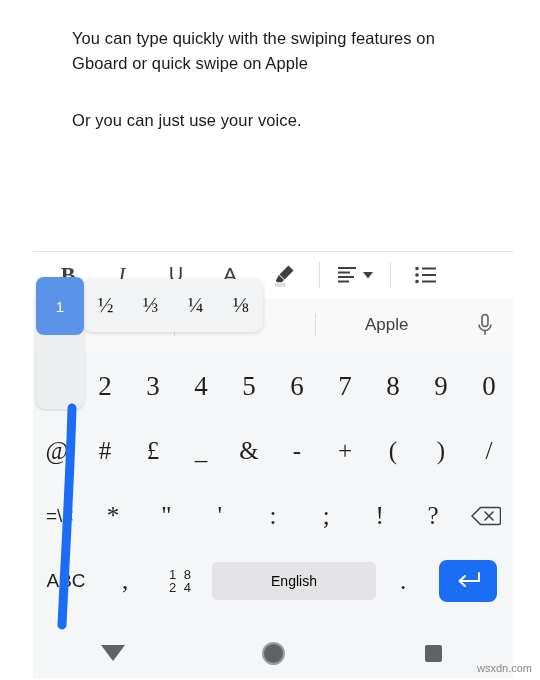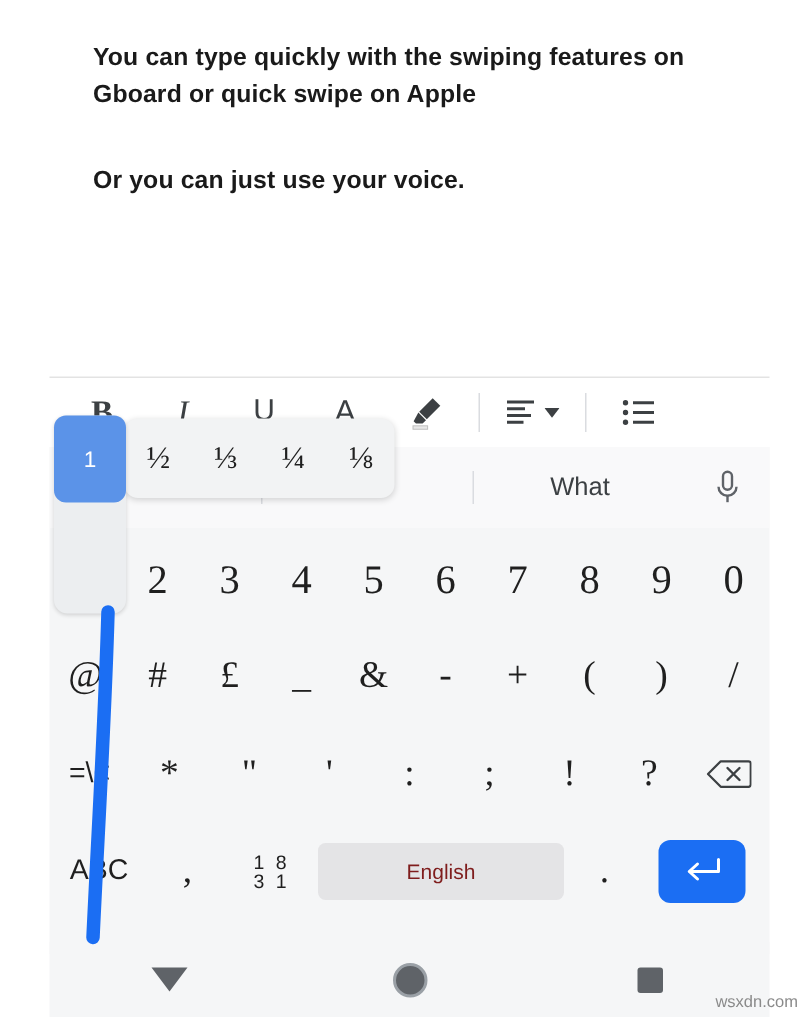--- a/index.html
+++ b/index.html
@@ -12,24 +12,23 @@
     height: 680px;
     position: relative;
     overflow: hidden;
     font-family: "Liberation Sans", sans-serif;
     -webkit-font-smoothing: antialiased;
   }
 
   
   #doc-text {
     position: absolute;
-    left: 62px;
+    left: 72px;
     top: 26px;
     width: 420px;
-    font-weight: bold;
   }
   .doc-para {
     font-size: 16.5px;
     line-height: 25px;
     color: #1a1a1a;
     margin: 0 0 20px 0;
     letter-spacing: 0.1px;
   }
   .doc-para.last { margin-bottom: 0; margin-top: 32px; }
 
@@ -151,21 +150,21 @@
 
   .spacebar {
     width: 164px;
     height: 38px;
     background: #e4e4e6;
     border-radius: 5px;
     display: flex;
     align-items: center;
     justify-content: center;
     font-size: 14px;
-    color: #7f1d1d;
+    color: #000000;
     font-family: "Liberation Sans", sans-serif;
   }
   .enterkey {
     width: 58px;
     height: 42px;
     background: #1b6ef3;
     border-radius: 8px;
     display: flex;
     align-items: center;
     justify-content: center;
@@ -359,21 +358,21 @@
   </div>
 </div>
 
 <div id="keyboard">
 
   <div id="suggestion-bar">
     <div class="sugg-cell"></div>
     <div class="sugg-div"></div>
     <div class="sugg-cell"></div>
     <div class="sugg-div"></div>
-    <div class="sugg-cell">What</div>
+    <div class="sugg-cell">Apple</div>
     <div id="mic-key">
       <span>
         <svg width="18" height="24" viewBox="0 0 18 24">
           <rect x="6" y="1.5" width="6" height="12" rx="3" fill="none" stroke="#5f6368" stroke-width="1.6"></rect>
           <path d="M3 11.5a6 6 0 0 0 12 0" fill="none" stroke="#5f6368" stroke-width="1.6"></path>
           <rect x="8.2" y="17.3" width="1.6" height="4.5" fill="#5f6368"></rect>
         </svg>
       </span>
     </div>
   </div>
@@ -422,21 +421,21 @@
       </span>
     </div>
   </div>
 
   <div class="krow" id="row-bottom">
     <div class="key" id="k-abc">ABC</div>
     <div class="key sym" id="k-comma">,</div>
     <div class="key" id="k-1234">
       <span class="grid1234">
         <span>1 8</span><br>
-        <span>3 1</span>
+        <span>2 4</span>
       </span>
     </div>
     <div class="key" id="k-space">
       <span class="spacebar">English</span>
     </div>
     <div class="key sym" id="k-period">.</div>
     <div class="key" id="k-enter">
       <span class="enterkey">
         <span>
           <svg width="26" height="20" viewBox="0 0 26 20">

